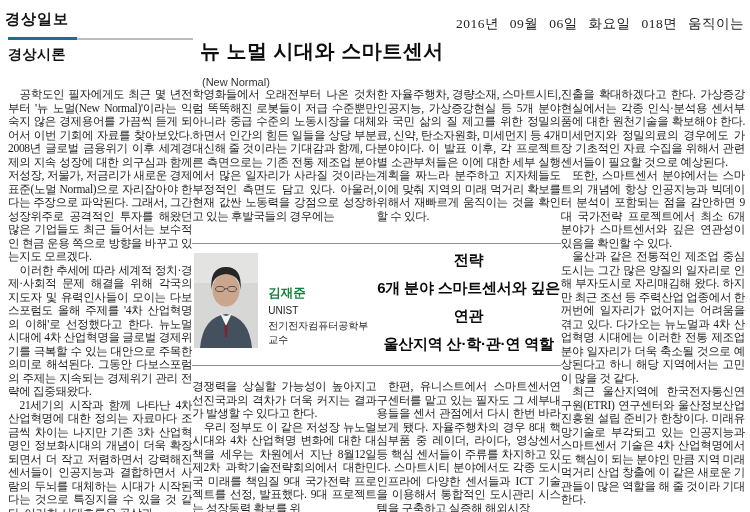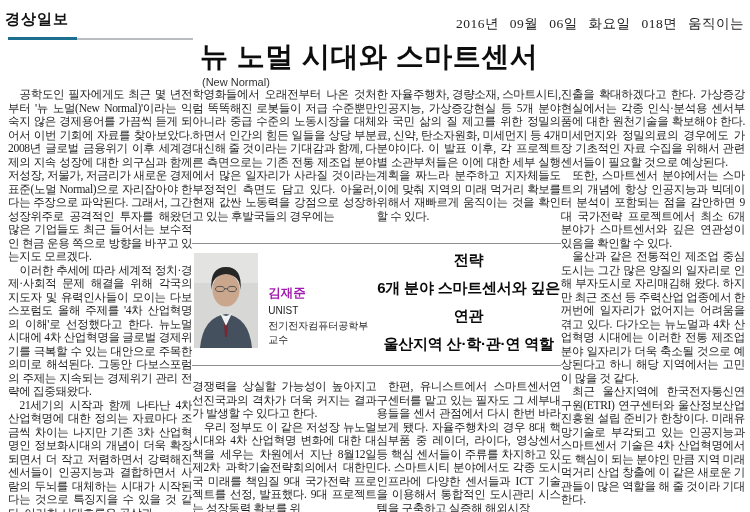--- a/index.html
+++ b/index.html
@@ -17,21 +17,21 @@
   
   .section{position:absolute;left:8px;top:37px;width:185px;}
   .section-rule{height:3px;display:flex;}
   .section-rule .teal{width:69px;height:3px;}
   .section-rule .gray{flex:1;height:2px;margin-top:1px;background:#b9bdbf;}
   .section-label{margin-top:6px;font-family:"Liberation Sans",sans-serif;
                  font-weight:bold;font-size:14px;letter-spacing:.5px;color:#111;}
 
   
   .headline{position:absolute;left:200px;top:38px;font-family:"Liberation Sans",sans-serif;
-            font-weight:bold;font-size:28px;letter-spacing:.5px;color:#0d0d0d;white-space:nowrap;}
+            font-weight:bold;font-size:20px;letter-spacing:.5px;color:#0d0d0d;white-space:nowrap;}
   .subheadline{position:absolute;left:202px;top:76px;font-size:11px;color:#333;
                font-family:"Liberation Sans",sans-serif;}
 
   
   .body-grid{position:absolute;left:8px;top:88px;width:737px;height:424px;
              display:flex;}
   .col{flex:1 1 0;overflow:hidden;font-size:11.5px;line-height:13.5px;
        text-align:justify;word-break:break-all;letter-spacing:-.3px;}
   .col p{margin:0;}
   .col p.new{text-indent:1em;}
@@ -41,21 +41,21 @@
   .top-block{height:150px;overflow:hidden;}
   .mid-divider{border:none;border-top:1px solid #8f8f8f;margin:5px 0 0 0;}
   .mid-block{height:116px;overflow:hidden;}
   .bottom-block{padding-top:14px;overflow:hidden;}
 
   
   .photo-row{display:flex;align-items:flex-end;padding:9px 0 8px 2px;}
   .photo{width:64px;height:95px;flex:0 0 64px;background:#dcdcdc;}
   .caption{margin-left:10px;padding-bottom:2px;font-family:"Liberation Sans",sans-serif;
            text-align:left;letter-spacing:0;}
-  .caption .name{font-weight:bold;font-size:12.5px;color:#a21caf;margin-bottom:3px;}
+  .caption .name{font-weight:bold;font-size:12.5px;color:#15803d;margin-bottom:3px;}
   .caption .org{font-size:10px;color:#222;margin-bottom:2px;}
   .caption .title{font-size:10px;color:#222;}
 
   
   .quote{display:flex;flex-direction:column;justify-content:center;height:100%;
          text-align:center;font-family:"Liberation Sans",sans-serif;font-weight:bold;
          font-size:15px;line-height:28px;letter-spacing:-.2px;color:#0a0a0a;}
 </style>
 </head>
 <body>
@@ -63,20 +63,21 @@
 <div class="masthead">
   <div class="logo">경상일보</div>
   <div class="dateline">2016년 09월 06일 화요일 018면 움직이는</div>
 </div>
 
 <div class="section">
   <div class="section-rule">
     <div class="teal" style="background: rgb(29, 111, 144);"></div>
     <div class="gray"></div>
   </div>
+  <div class="section-label">경상시론</div>
 </div>
 
 <div class="headline">뉴 노멀 시대와 스마트센서</div>
 <div class="subheadline">(New Normal)</div>
 
 <div class="body-grid">
 
   <div class="col">
     <p class="new">공학도인 필자에게도 최근 몇 년전부터 '뉴 노멀(New Normal)'이라는 익숙지 않은 경제용어를 가끔씩 듣게 되어서 이번 기회에 자료를 찾아보았다. 2008년 글로벌 금융위기 이후 세계경제의 지속 성장에 대한 의구심과 함께 저성장, 저물가, 저금리가 새로운 경제표준(노멀 Normal)으로 자리잡아야 한다는 주장으로 파악된다. 그래서, 그간 성장위주로 공격적인 투자를 해왔던 많은 기업들도 최근 들어서는 보수적인 현금 운용 쪽으로 방향을 바꾸고 있는지도 모르겠다.</p>
     <p class="new">이러한 추세에 따라 세계적 정치·경제·사회적 문제 해결을 위해 각국의 지도자 및 유력인사들이 모이는 다보스포럼도 올해 주제를 '4차 산업혁명의 이해'로 선정했다고 한다. 뉴노멀 시대에 4차 산업혁명을 글로벌 경제위기를 극복할 수 있는 대안으로 주목한 의미로 해석된다. 그동안 다보스포럼의 주제는 지속되는 경제위기 관리 전략에 집중돼왔다.</p>

